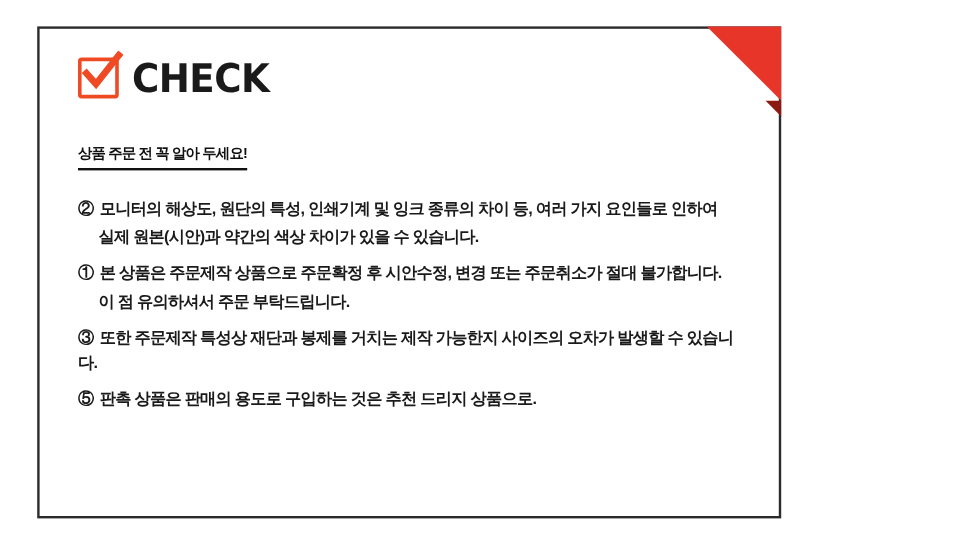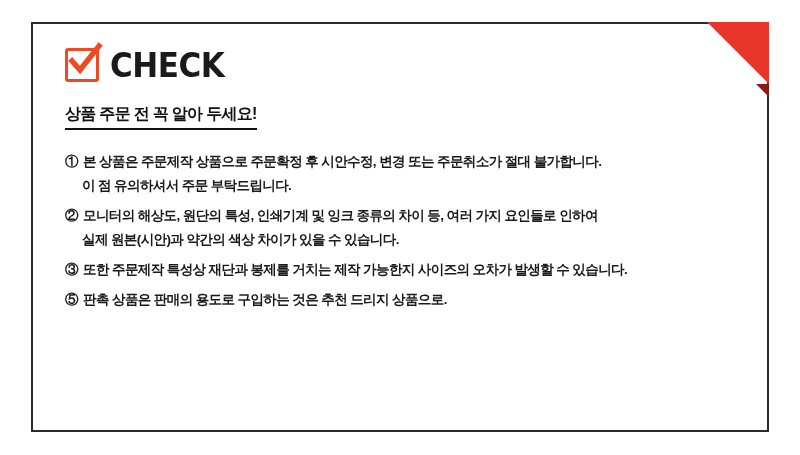--- a/index.html
+++ b/index.html
@@ -11,21 +11,21 @@
     width: 800px;
     height: 455px;
     font-family: "Liberation Sans", sans-serif;
     overflow: hidden;
   }
 
   .notice-wrap {
     position: absolute;
     left: 31px;
     top: 22px;
-    width: 738px;
+    width: 620px;
     height: 410px;
     box-sizing: border-box;
   }
 
   .notice-box {
     position: absolute;
     inset: 0;
     border: 2px solid #2b2b2b;
     background: #ffffff;
     box-sizing: border-box;
@@ -88,28 +88,29 @@
     font-size: 33px;
     letter-spacing: -0.5px;
     color: #1a1a1a;
     line-height: 1;
     transform: scaleX(0.94);
     transform-origin: left center;
   }
 
   
   .sub-heading {
-    font-size: 16px;
+    font-size: 12px;
     font-weight: bold;
     color: #111111;
     letter-spacing: -0.7px;
     display: inline-block;
     border-bottom: 2px solid #111111;
     padding-bottom: 3px;
     margin-bottom: 18px;
+    margin-top: 16px;
   }
 
   .items {
     margin-top: 4px;
   }
   .item {
     font-size: 13.5px;
     font-weight: bold;
     color: #1a1a1a;
     letter-spacing: -0.6px;
@@ -142,29 +143,29 @@
         </svg>
       </span>
       <span class="check-title">CHECK</span>
     </div>
 
     <div class="sub-heading">상품 주문 전 꼭 알아 두세요!</div>
 
     <div class="items">
 
       <div class="item">
+        <span class="num">②</span>
+        <span>모니터의 해상도, 원단의 특성, 인쇄기계 및 잉크 종류의 차이 등, 여러 가지 요인들로 인하여</span>
+        <span class="cont-line">실제 원본(시안)과 약간의 색상 차이가 있을 수 있습니다.</span>
+      </div>
+
+      <div class="item">
         <span class="num">①</span>
         <span>본 상품은 주문제작 상품으로 주문확정 후 시안수정, 변경 또는 주문취소가 절대 불가합니다.</span>
         <span class="cont-line">이 점 유의하셔서 주문 부탁드립니다.</span>
-      </div>
-
-      <div class="item">
-        <span class="num">②</span>
-        <span>모니터의 해상도, 원단의 특성, 인쇄기계 및 잉크 종류의 차이 등, 여러 가지 요인들로 인하여</span>
-        <span class="cont-line">실제 원본(시안)과 약간의 색상 차이가 있을 수 있습니다.</span>
       </div>
 
       <div class="item">
         <span class="num">③</span>
         <span>또한 주문제작 특성상 재단과 봉제를 거치는 제작 가능한지 사이즈의 오차가 발생할 수 있습니다.</span>
       </div>
 
 
       <div class="item">
         <span class="num">⑤</span>

